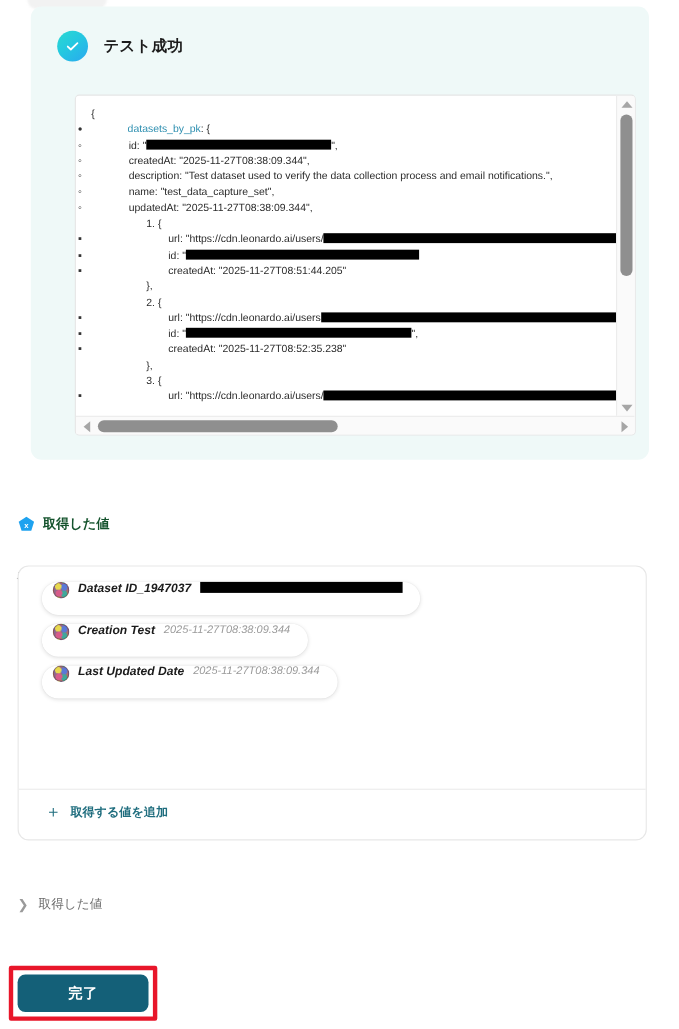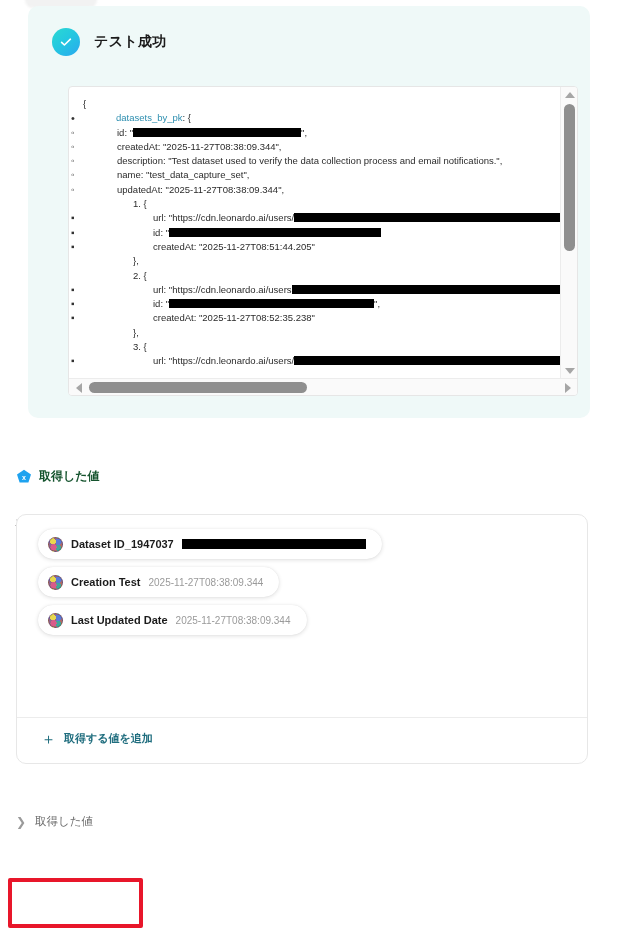--- a/index.html
+++ b/index.html
@@ -108,26 +108,27 @@
     position:absolute; left:14px; top:516px;
     font-size:10px; color:#8d8d8d;
   }
 
   .outputs-card {
     position:absolute; left:16px; top:514px; width:572px; height:250px;
     background:#fff; border:1px solid #e7e7e7; border-radius:10px;
   }
   .chips { position:absolute; left:0; top:0; right:0; padding:14px 0 0 0; }
   .chip {
-    display:inline-flex; align-items:center; gap:8px;
+    display:inline-flex; gap:8px;
     margin:0 0 8px 21px;
     background:#ffffff; border-radius:17px;
     height:30px; padding:0 16px 0 10px;
     box-shadow: 0 1px 4px rgba(0,0,0,0.13), 0 0 1px rgba(0,0,0,.10);
     white-space:nowrap;
+    font-style:italic;
   }
   .chip-row { display:block; }
   .avatar {
     width:15px; height:15px; border-radius:50%; flex:none;
     background:
       radial-gradient(circle at 30% 25%, #e8d84f 0 22%, transparent 23%),
       radial-gradient(circle at 72% 30%, #5b79d6 0 24%, transparent 25%),
       radial-gradient(circle at 35% 72%, #d85b8a 0 24%, transparent 25%),
       radial-gradient(circle at 70% 75%, #3fa89a 0 22%, transparent 23%),
       linear-gradient(135deg,#7b5fa8,#c0724f);
@@ -271,14 +272,15 @@
       <span>取得する値を追加</span>
     </div>
   </div>
 
   <div class="advanced">
     <span class="chev">❯</span>
     <span>取得した値</span>
   </div>
 
   <div class="highlight-box"></div>
+  <button class="done-btn">完了</button>
 
 </div>
 
 </body></html>

